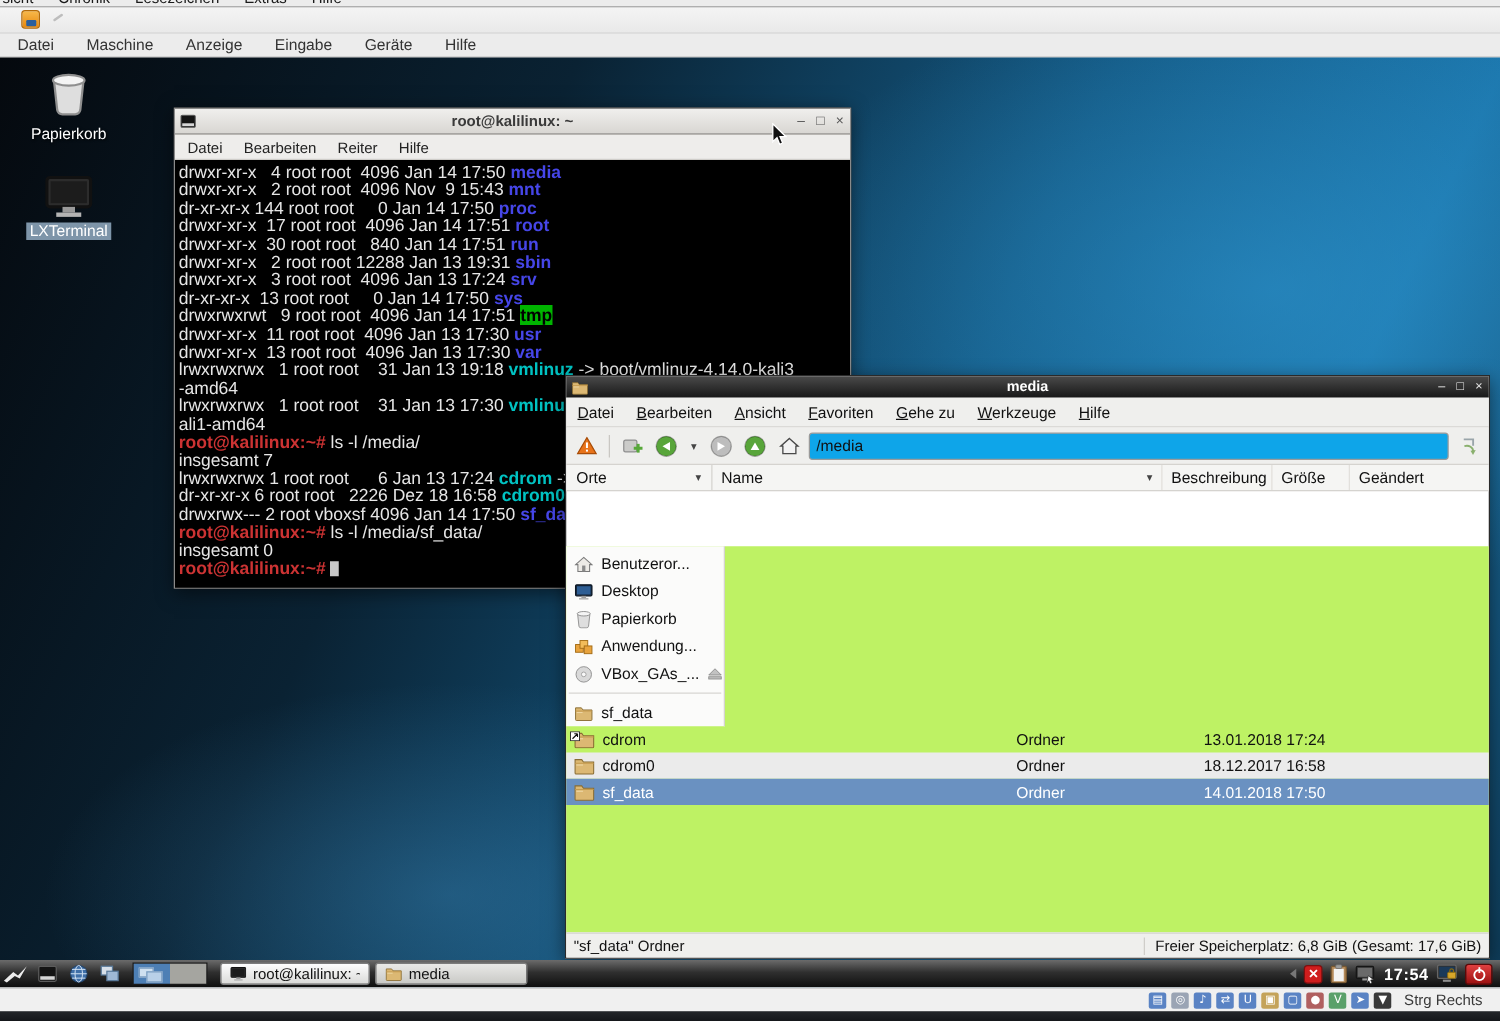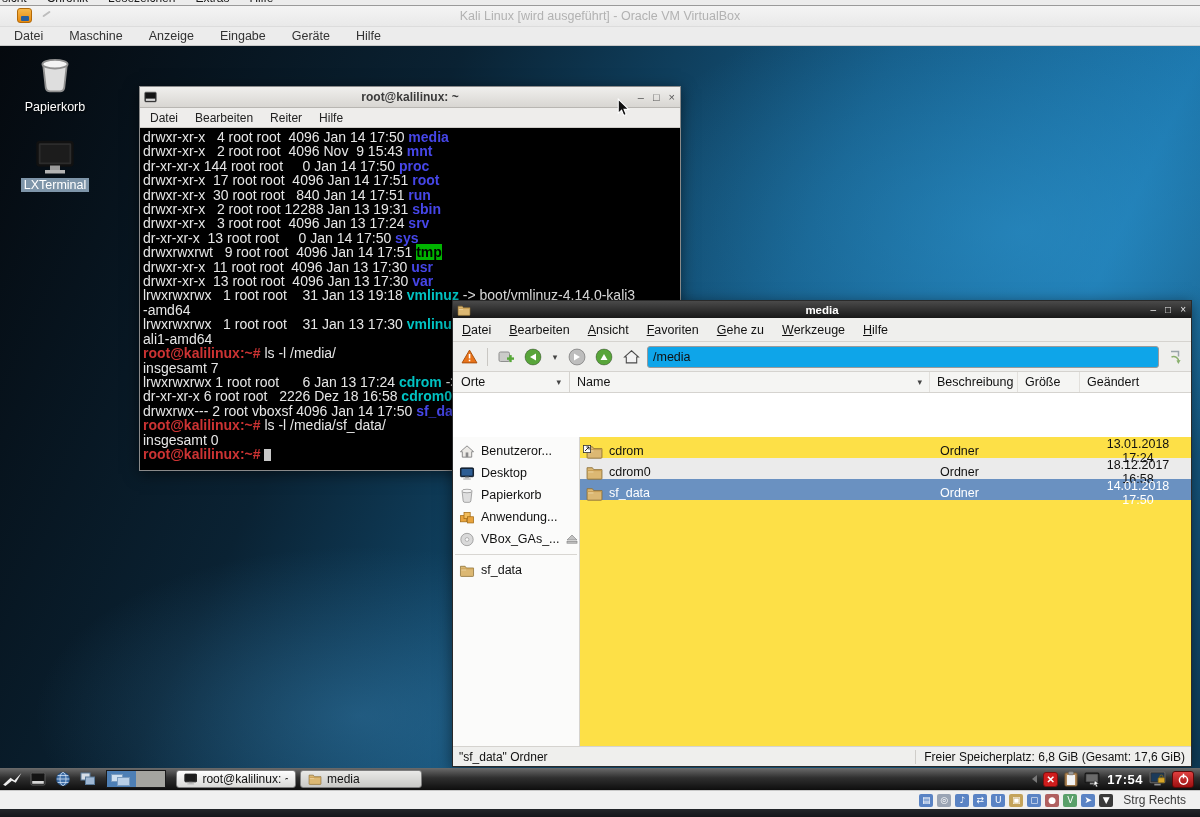--- a/index.html
+++ b/index.html
@@ -68,32 +68,32 @@
   .tsep { width:1px; height:18px; background:#c9c7c3; margin:0 2px; }
   .addrbar { flex:1; height:22px; background:#0ea5e9; border:1px solid #9a9a9a; border-radius:3px; font-size:12.5px; padding:0 5px; color:#111; font-family:"Liberation Sans",sans-serif; }
   .nav-back,.nav-up { color:#58a53a; }
   .nav-fwd { color:#bdbdbd; }
   .chev { font-size:9px; color:#444; }
 
   .fm-headrow { height:21px; display:flex; background:#f5f5f3; border-bottom:1px solid #d5d3cf; }
   .side-head { width:117px; border-right:1px solid #d5d3cf; display:flex; align-items:center; justify-content:space-between; padding:0 8px; font-size:12.5px; color:#111; }
   .cols-head { flex:1; display:grid; grid-template-columns:360px 88px 62px 1fr; }
   .cols-head .col { display:flex; align-items:center; padding:0 7px; font-size:12.5px; color:#111; border-right:1px solid #e2e0dc; justify-content:space-between; }
-  .fm-body { position:absolute; left:0; top:136px; right:0; bottom:20px; display:flex; background:#fde047; }
+  .fm-body { position:absolute; left:0; top:136px; right:0; bottom:20px; display:flex; background:#bef264;flex-direction:column; }
   .fm-sidebar { width:127px; border-right:1px solid #d5d3cf; background:#fbfbfa; padding-top:3px; }
   .side-item { height:22px; display:flex; align-items:center; gap:6px; padding:0 6px; font-size:12.5px; color:#111; }
   .side-item svg.licon { flex:0 0 16px; }
   .side-item .eject { margin-left:auto; }
   .side-sep { height:1px; background:#d8d6d2; margin:4px 2px; }
   .fm-list { flex:1; }
   .frow { height:21px; display:grid; grid-template-columns:360px 88px 62px 1fr; align-items:center; font-size:12.5px; color:#111; }
   .frow.alt { background:#ebebeb; }
   .frow.sel { background:#6a91c1; color:#fff; }
   .frow .cname { display:flex; align-items:center; gap:6px; padding-left:6px; position:relative; }
-  .frow .cdate { text-align:center; padding-right:5px; }
+  .frow .cdate { text-align:left; padding-right:5px; }
   .badge { position:absolute; left:3px; top:1px; }
   .fm-statusbar { position:absolute; left:0; bottom:0; right:0; height:20px; background:#efefed; border-top:1px solid #d5d3cf; display:flex; align-items:center; justify-content:space-between; font-size:12px; color:#111; padding:0 6px; }
   .fm-statusbar .right { border-left:1px solid #cfcdc9; padding-left:8px; }
 
   
   .taskbar { position:absolute; left:0; bottom:0; width:100%; height:22px; background:linear-gradient(#6b6b6b,#2f2f2f 45%,#0e0e0e); display:flex; align-items:center; }
   .tb-btn { width:25px; height:20px; display:flex; align-items:center; justify-content:center; }
   .pager { display:flex; height:18px; margin:0 6px; border:1px solid #1a1a1a; }
   .pg-cell { width:29px; height:100%; position:relative; }
   .pg-cell.active { background:#4d7fb5; }
@@ -244,21 +244,20 @@
 
 <div class="screen">
 
   <div class="host-strip">
     <span class="host-strip-text">sicht      Chronik      Lesezeichen      Extras      Hilfe</span>
   </div>
 
   <div class="vbox-titlebar">
     <span class="vbox-logo"></span>
     <span class="vbox-pin"></span>
-    <span class="vbox-title">Kali Linux [wird ausgeführt] - Oracle VM VirtualBox</span>
   </div>
 
   <div class="vbox-menubar" id="vbox-menu">
       <span>Datei</span>
       <span>Maschine</span>
       <span>Anzeige</span>
       <span>Eingabe</span>
       <span>Geräte</span>
       <span>Hilfe</span>
     </div>

